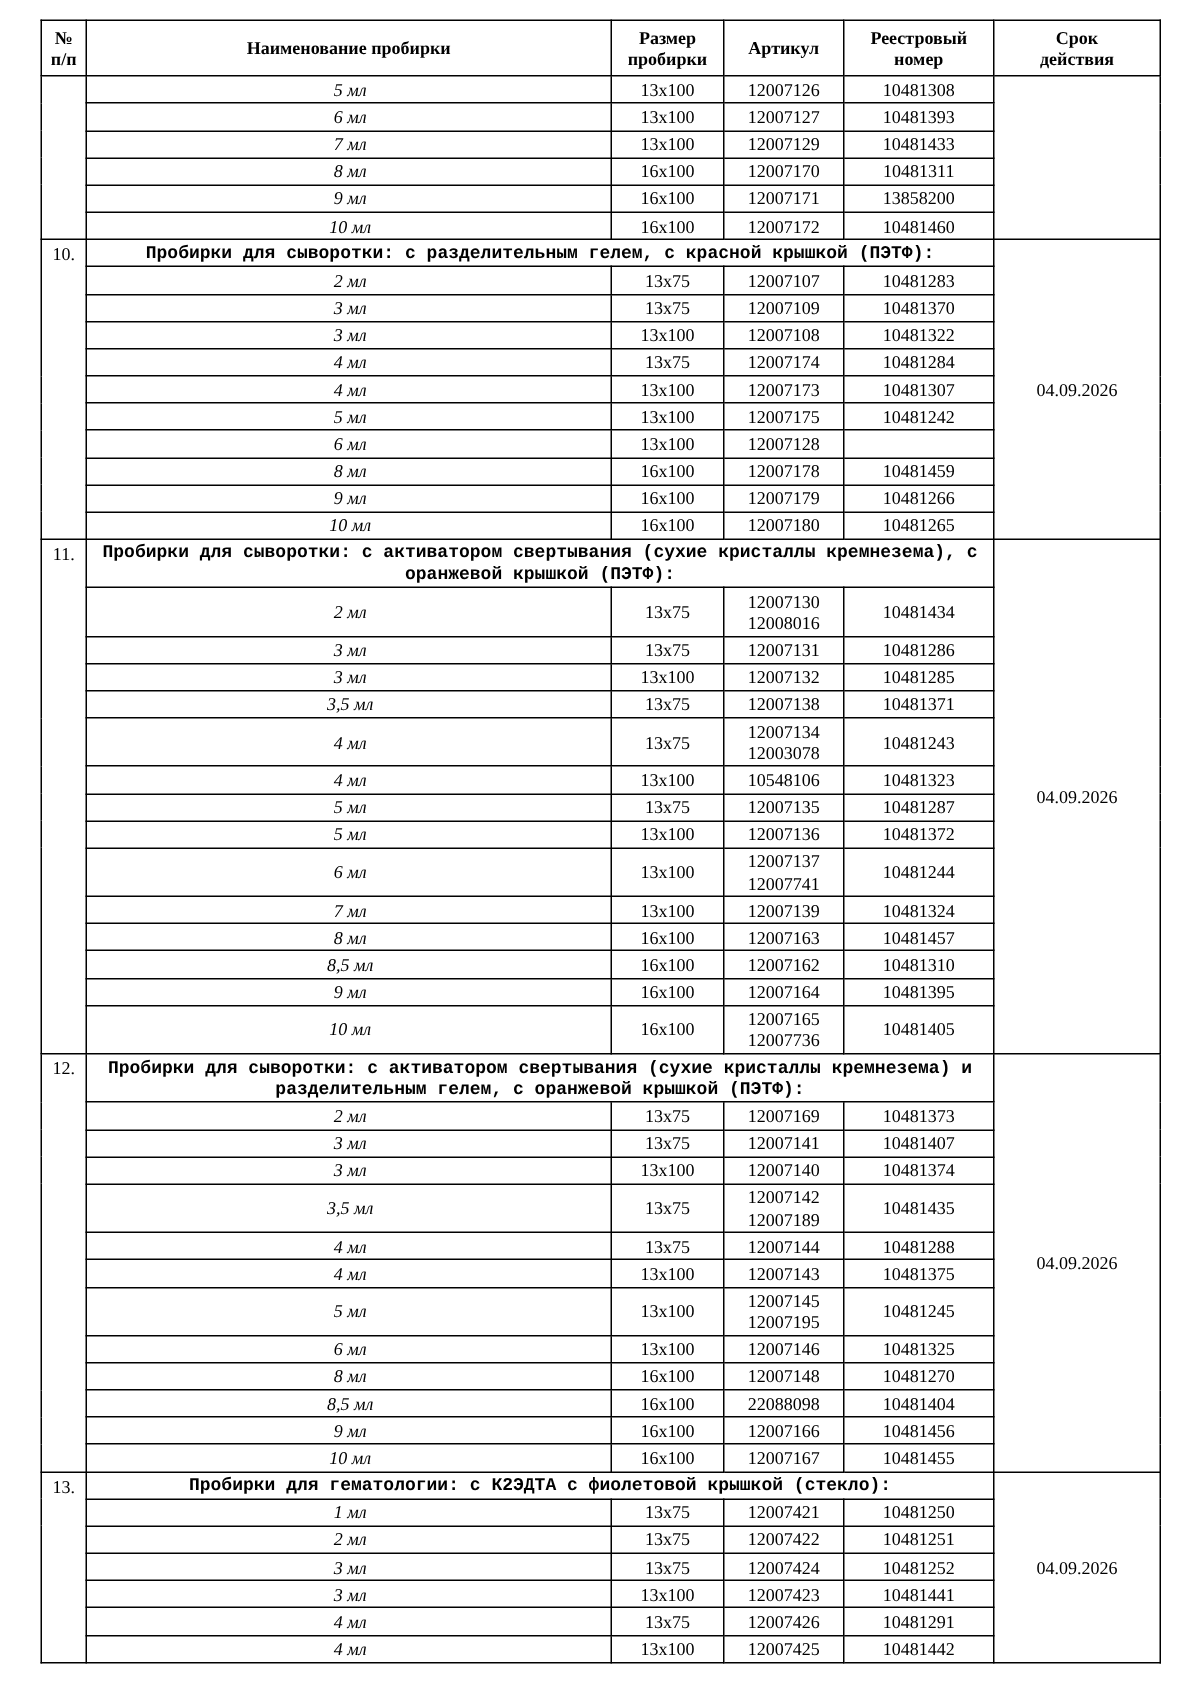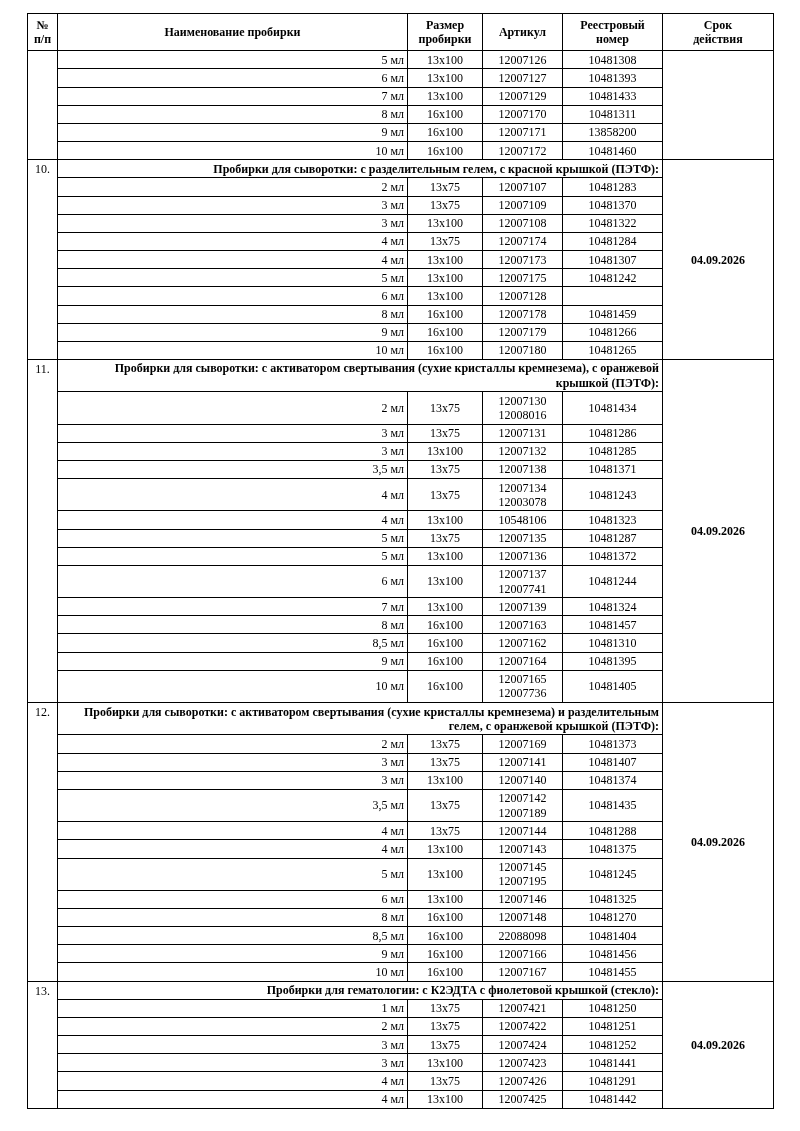--- a/index.html
+++ b/index.html
@@ -23,25 +23,25 @@
     vertical-align: middle;
     overflow: hidden;
   }
   th {
     font-weight: bold;
     text-align: center;
     padding: 4px 2px;
   }
   td { padding: 1.5px 3px; }
   .pre { white-space: pre-line; }
-  td.name { text-align: right; padding-left: 5px; }
+  td.name { text-align: center; padding-left: 5px; font-style: italic; }
   td.center { text-align: center; }
   td.num { text-align: center; vertical-align: top; padding-top: 2px; }
-  td.title { text-align: right; font-weight: bold; }
-  td.validity { text-align: center; font-weight: bold; }
+  td.title { text-align: center; font-weight: bold; font-family: Liberation Mono, monospace; }
+  td.validity { text-align: center; }
 </style>
 </head>
 <body>
 
 <div class="page">
   <table class="tube-table">
     <colgroup>
       <col style="width:30px">
       <col style="width:350px">
       <col style="width:75px">

